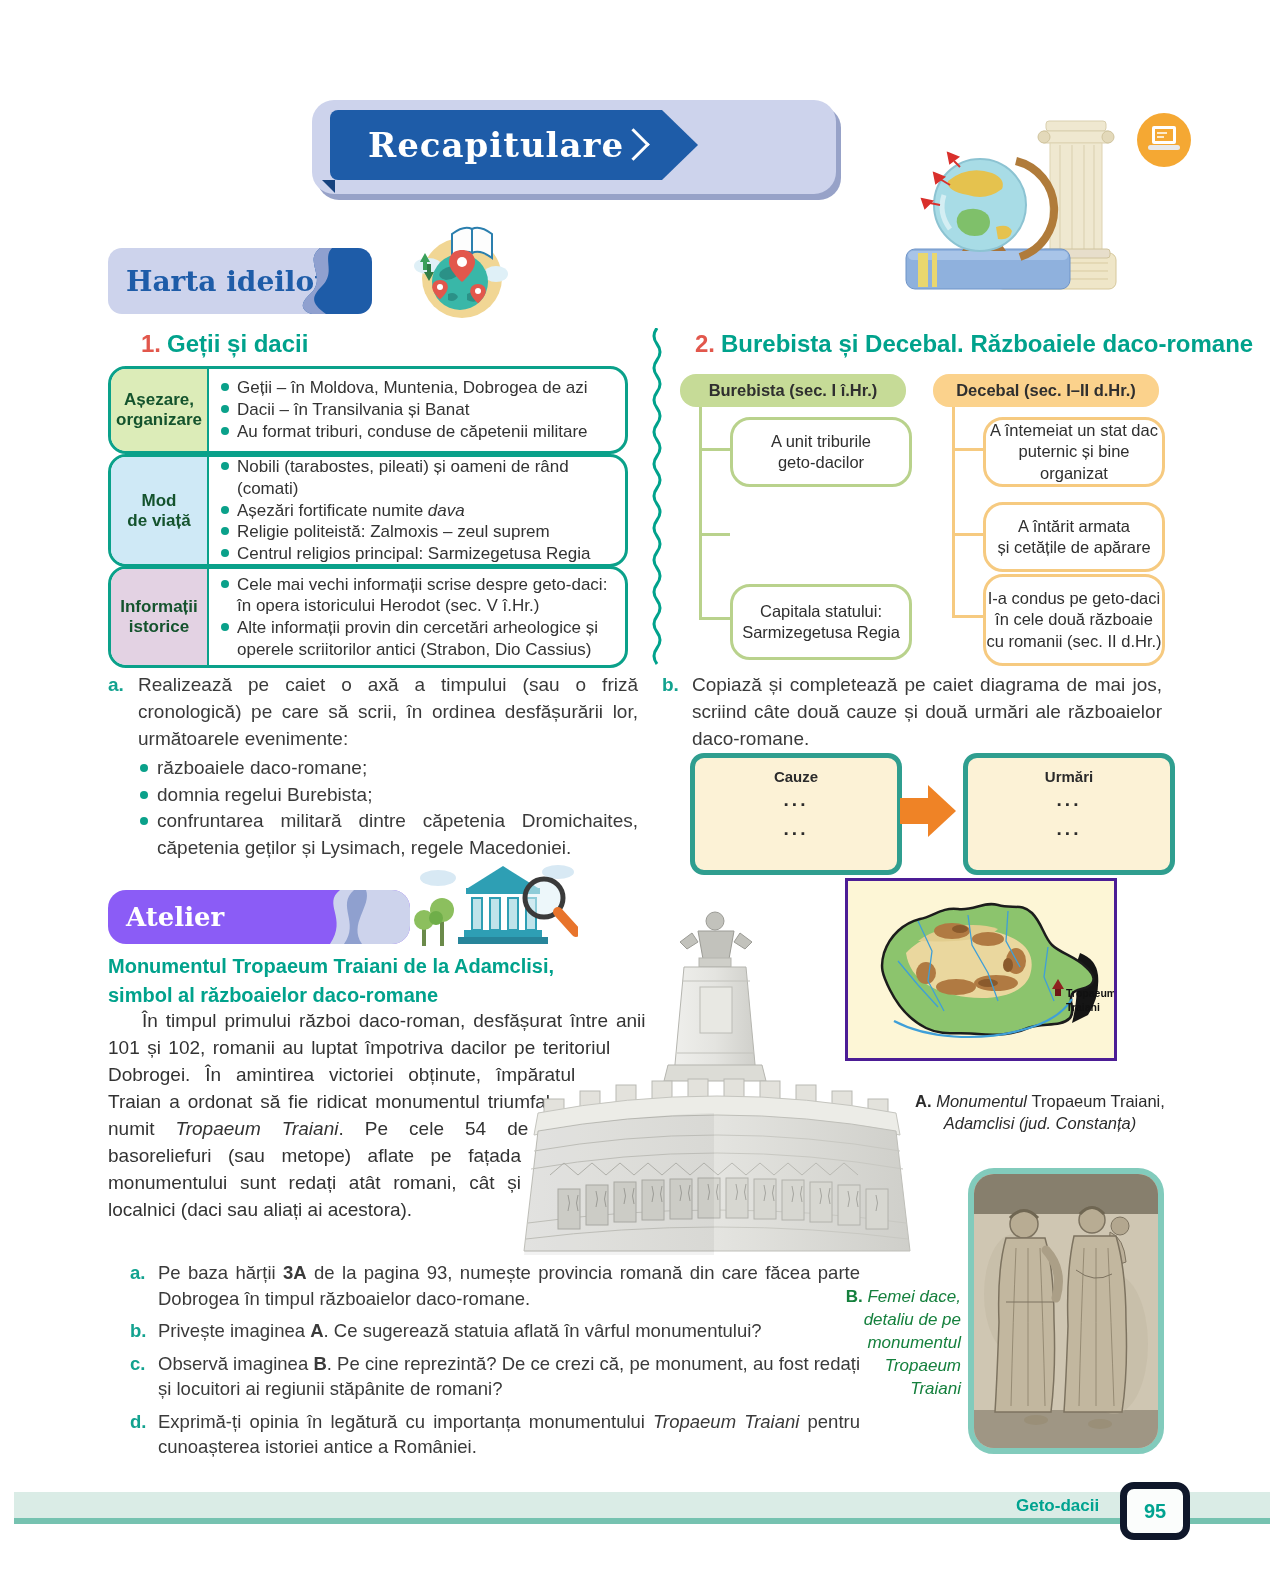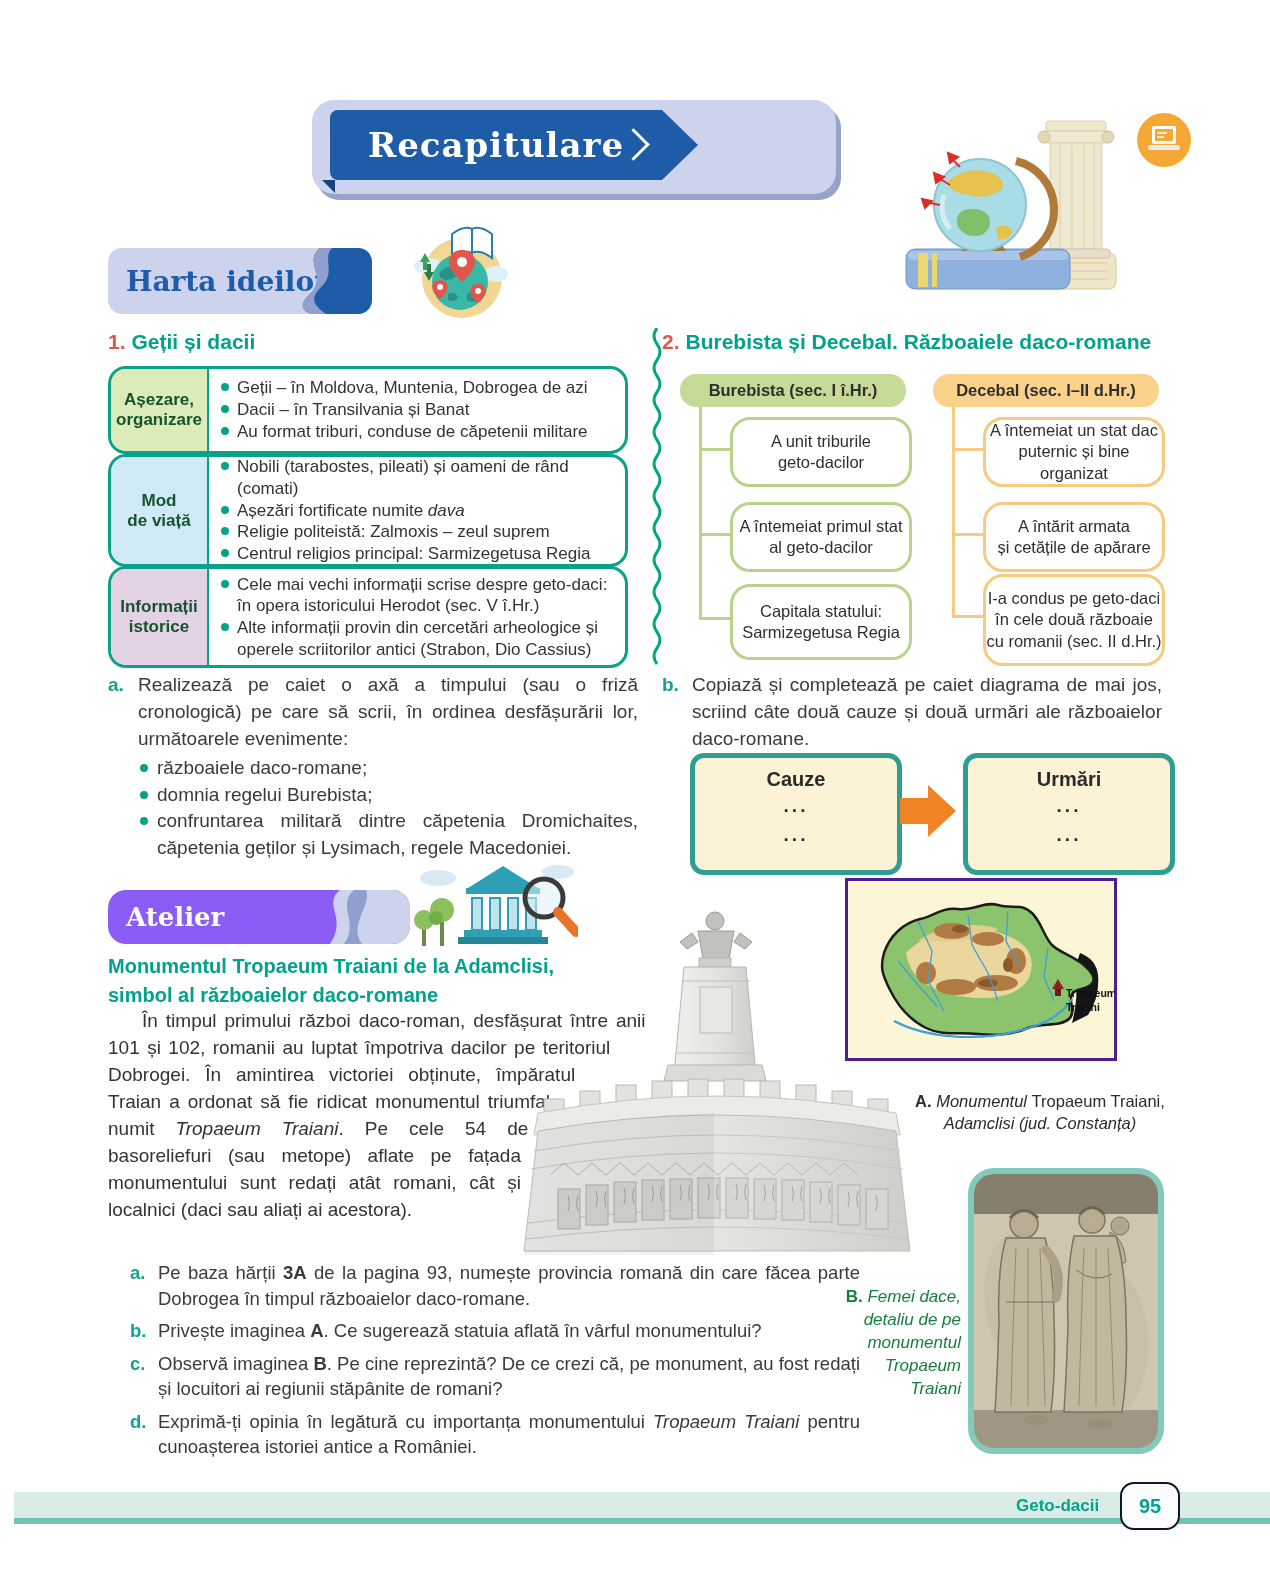--- a/index.html
+++ b/index.html
@@ -25,21 +25,21 @@
     display:flex;align-items:center;}
   .harta-text{font-family:"DejaVu Serif",serif;font-weight:bold;font-size:28px;color:#1e5ca8;padding-left:18px;}
   .harta-wave{position:absolute;right:0;top:0;height:66px;}
 
   .atelier-box{left:108px;top:890px;width:302px;height:54px;background:#8b5cf6;border-radius:18px;overflow:hidden;
     display:flex;align-items:center;}
   .atelier-text{font-family:"DejaVu Serif",serif;font-weight:bold;font-size:26px;color:#fff;padding-left:18px;}
   .atelier-wave{position:absolute;right:0;top:0;height:54px;}
 
   
-  .sechead{font-size:21px;font-weight:bold;color:#00a28c;}
+  .sechead{font-size:24px;font-weight:bold;color:#00a28c;margin-left:33px;}
   .secnum{color:#e2574c;margin-right:6px;}
   .s1head{left:108px;top:330px;}
   .s2head{left:662px;top:330px;}
 
   
   .mrow{left:108px;width:514px;border:3px solid #0aa18a;border-radius:18px;background:#fff;
     display:flex;overflow:hidden;}
   .mrow1{top:366px;height:82px;}
   .mrow2{top:454px;height:107px;}
   .mrow3{top:566px;height:96px;}
@@ -74,21 +74,21 @@
   .task-b{left:662px;top:672px;width:500px;font-size:19px;line-height:1.42;}
   .tbullets{list-style:none;margin:2px 0 0 2px;padding:0;}
   .tbullets li{display:flex;gap:9px;line-height:1.4;}
   .tbullets .dot{margin-top:9px;}
 
   
   .diag{width:202px;height:112px;background:#fcf2d6;border:5px solid #2f9e8f;border-radius:14px;
     display:flex;flex-direction:column;align-items:center;}
   .diag-cauze{left:690px;top:753px;}
   .diag-urmari{left:963px;top:753px;}
-  .diag-title{font-weight:bold;font-size:20px;color:#2b2b2b;margin-top:10px;}
+  .diag-title{font-weight:bold;font-size:15px;color:#2b2b2b;margin-top:10px;}
   .diag-dots{font-weight:bold;font-size:19px;letter-spacing:3px;color:#2b2b2b;line-height:1.55;}
   .arrow-stem{left:900px;top:798px;width:28px;height:26px;background:#ef8326;}
   .arrow-head{left:928px;top:785px;width:0;height:0;border-top:26px solid transparent;
     border-bottom:26px solid transparent;border-left:28px solid #ef8326;}
 
   
   .at-heading{left:108px;top:952px;width:540px;font-size:20px;font-weight:bold;color:#00a28c;line-height:1.45;}
   .at-para{left:108px;top:1008px;width:815px;font-size:19px;line-height:1.42;text-align:justify;
     text-indent:34px;color:#333;min-height:250px;}
   .para-float{float:right;width:402px;height:250px;
@@ -102,21 +102,21 @@
   
   .mapframe{left:845px;top:878px;width:266px;height:177px;border:3px solid #4c1d95;background:#fdf6d6;}
   .capA{left:900px;top:1090px;width:280px;text-align:center;font-size:16.5px;line-height:1.35;color:#2b2b2b;}
   .reliefframe{left:968px;top:1168px;width:184px;height:274px;border:6px solid #82cbbc;border-radius:26px;
     overflow:hidden;background:#cfc6b2;}
   .capB{left:845px;top:1286px;width:116px;text-align:right;font-size:17px;line-height:1.35;color:#15803d;}
 
   
   .foot-bar{left:14px;top:1492px;width:1256px;height:26px;background:#daece6;border-bottom:6px solid #76c2b0;}
   .foot-chapter{left:1016px;top:1496px;font-weight:bold;font-size:17px;color:#00a390;}
-  .foot-page{left:1120px;top:1482px;width:56px;height:44px;background:#fbfdfc;border:2px solid #0f172a;
+  .foot-page{left:1120px;top:1482px;width:56px;height:44px;background:#fbfdfc;border:7px solid #0f172a;
     border-radius:14px;display:flex;align-items:center;justify-content:center;
     font-weight:bold;font-size:20px;color:#00a390;}
 </style>
 </head>
 <body>
 
 <div class="page">
 
   <div class="abs recap-outer"></div>
   <div class="abs recap-fold"></div>
@@ -272,22 +272,20 @@
   <div class="hstub c-green" style="left:699px;top:448px;width:31px;height:3px;"></div>
   <div class="hstub c-green" style="left:699px;top:533px;width:31px;height:3px;"></div>
   <div class="hstub c-green" style="left:699px;top:617px;width:31px;height:3px;"></div>
   <div class="vline c-orange" style="left:952px;top:407px;width:3px;height:210px;"></div>
   <div class="hstub c-orange" style="left:952px;top:448px;width:31px;height:3px;"></div>
   <div class="hstub c-orange" style="left:952px;top:533px;width:31px;height:3px;"></div>
   <div class="hstub c-orange" style="left:952px;top:615px;width:31px;height:3px;"></div>
 
   <div class="abs fbox fb-green" style="left:730px;top:417px;width:176px;height:64px;">A unit triburile
 geto-dacilor</div>
-  <div class="abs fbox fb-green" style="left:730px;top:502px;width:176px;height:64px;">A întemeiat primul stat
-al geto-dacilor</div>
   <div class="abs fbox fb-green" style="left:730px;top:584px;width:176px;height:70px;">Capitala statului:
 Sarmizegetusa Regia</div>
   <div class="abs fbox fb-orange" style="left:983px;top:417px;width:176px;height:64px;">A întemeiat un stat dac
 puternic și bine organizat</div>
   <div class="abs fbox fb-orange" style="left:983px;top:502px;width:176px;height:64px;">A întărit armata
 și cetățile de apărare</div>
   <div class="abs fbox fb-orange" style="left:983px;top:574px;width:176px;height:86px;">I-a condus pe geto-daci
 în cele două războaie
 cu romanii (sec. II d.Hr.)</div>
 

